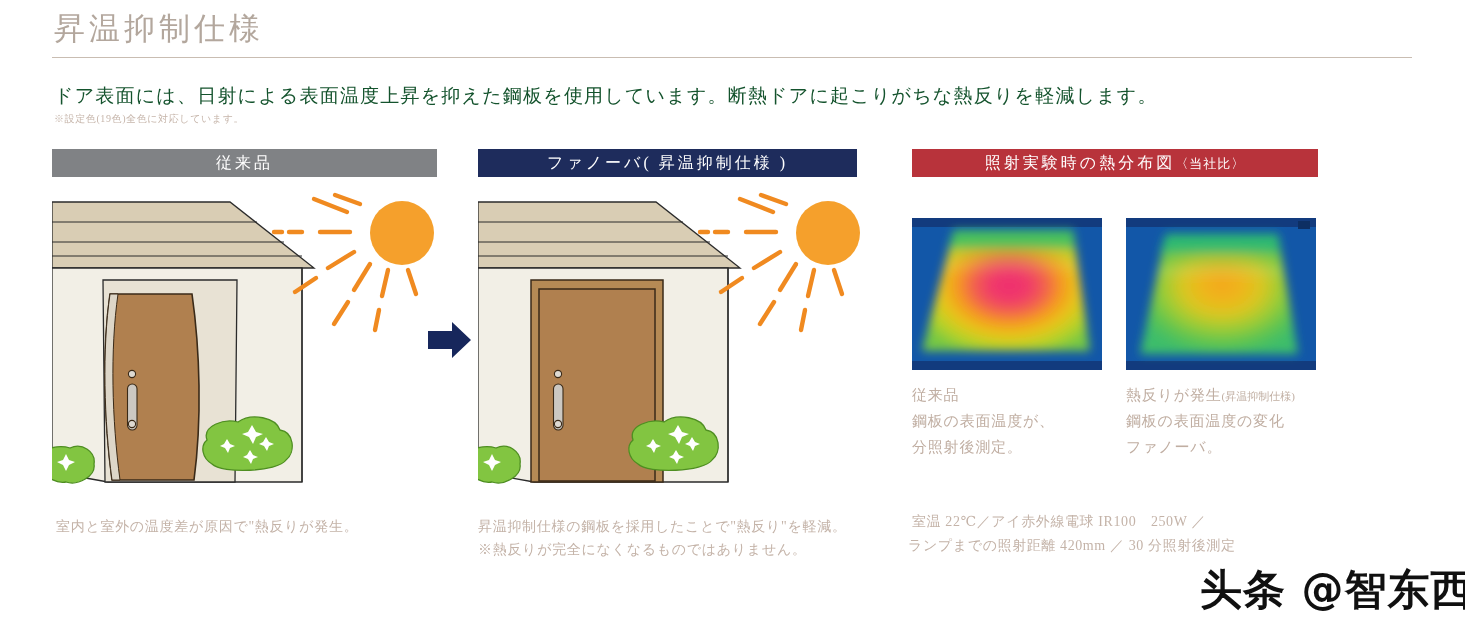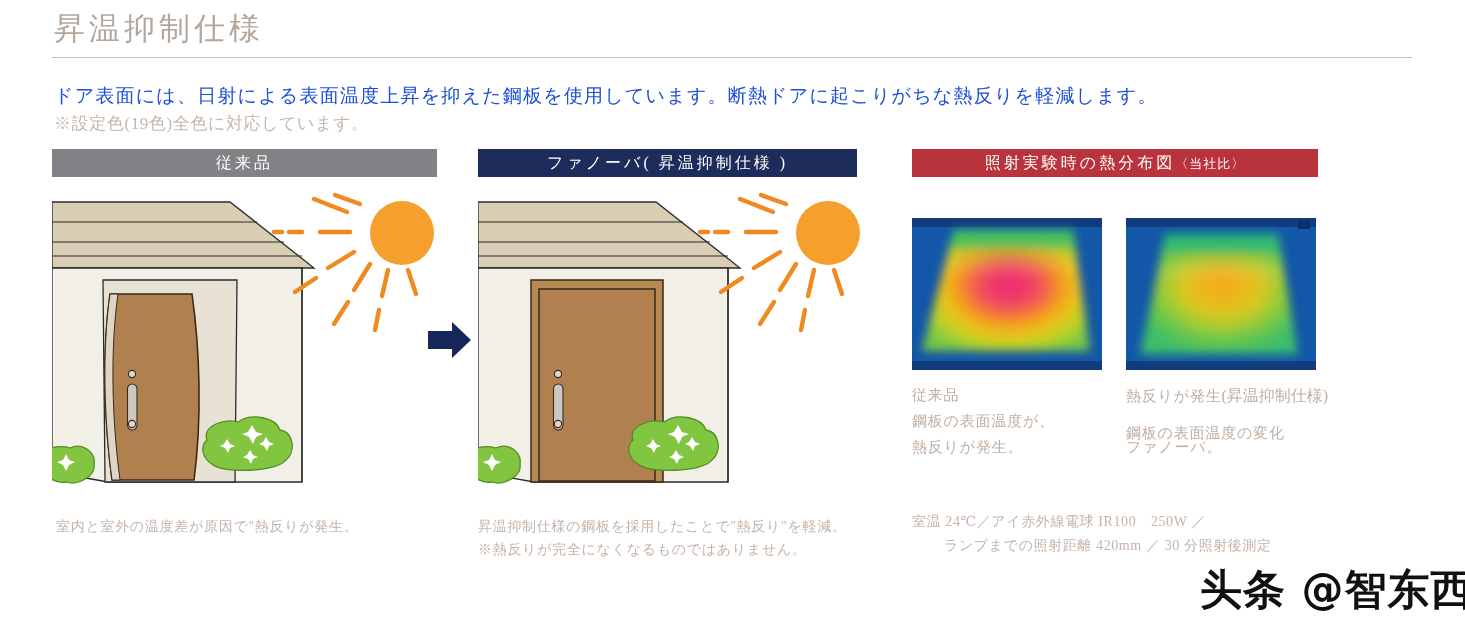--- a/index.html
+++ b/index.html
@@ -19,25 +19,25 @@
     font-weight:400;white-space:nowrap;
   }
   .title-rule{
     position:absolute;left:52px;top:57px;width:1360px;height:1px;
     background:#c9bdb2;
   }
 
   
   .lead{
     position:absolute;left:54px;top:83px;
-    font-size:19px;color:#1d4ed8;letter-spacing:1.2px;white-space:nowrap;
+    font-size:19px;color:#14532d;letter-spacing:1.2px;white-space:nowrap;
   }
   .lead-note{
     position:absolute;left:54px;top:112px;
-    font-size:17px;color:#c6b5aa;letter-spacing:.6px;white-space:nowrap;
+    font-size:10px;color:#c6b5aa;letter-spacing:.6px;white-space:nowrap;
   }
 
   
   .bar{
     position:absolute;height:28px;line-height:28px;text-align:center;
     color:#ffffff;font-size:16px;letter-spacing:3px;white-space:nowrap;
   }
   .bar-a{left:52px;top:149px;width:385px;background:#808285;}
   .bar-b{left:478px;top:149px;width:379px;background:#1e2c5c;}
   .bar-c{left:912px;top:149px;width:406px;background:#b8333b;}
@@ -61,27 +61,27 @@
   .thermo{position:absolute;top:218px;width:190px;height:152px;}
   .thermo-a{left:912px;}
   .thermo-b{left:1126px;}
 
   
   .tcap{position:absolute;font-size:15px;color:#c0aea2;letter-spacing:.8px;white-space:nowrap;}
   .tcap-a-0{left:912px;top:386px;}
   .tcap-a-1{left:912px;top:412px;font-family:Liberation Mono, monospace;}
   .tcap-a-2{left:912px;top:438px;}
   .tcap-b-0{left:1126px;top:386px;}
-  .tcap-b-1{left:1126px;top:412px;margin-top:12px;}
+  .tcap-b-1{left:1126px;top:412px;}
   .tcap-b-2{left:1126px;top:438px;}
-  .tcap .tiny{font-size:16px;letter-spacing:0;}
+  .tcap .tiny{font-size:11px;letter-spacing:0;}
 
   .foot{position:absolute;font-size:14px;color:#c4b3a8;letter-spacing:.6px;white-space:nowrap;}
   .foot-0{left:912px;top:513px;}
-  .foot-1{left:944px;top:537px;text-align:right;}
+  .foot-1{left:908px;top:537px;text-align:right;}
 
   
   .watermark{
     position:absolute;left:1200px;top:562px;
     font-family:"DejaVu Sans","Liberation Sans",sans-serif;
     font-weight:bold;font-size:42px;color:#101010;letter-spacing:1px;
     white-space:nowrap;
   }
 </style>
 </head>
@@ -259,26 +259,26 @@
         <polygon points="40,16 152,16 154,34 34,34" fill="#2cb873" opacity="0.85"></polygon>
       </g>
       <rect x="172" y="3" width="12" height="8" fill="#0d2f63"></rect>
     </svg>
   </div>
 
   <div class="tcap tcap-a-0">
     <span>従来品</span><span class="tiny"></span>
   </div>
   <div class="tcap tcap-a-1">鋼板の表面温度が、</div>
-  <div class="tcap tcap-a-2">熱反りが発生。</div>
+  <div class="tcap tcap-a-2">分照射後測定。</div>
 
   <div class="tcap tcap-b-0">
     <span>熱反りが発生</span><span class="tiny">(昇温抑制仕様)</span>
   </div>
   <div class="tcap tcap-b-1">鋼板の表面温度の変化</div>
   <div class="tcap tcap-b-2">ファノーバ。</div>
 
-  <div class="foot foot-0">室温 24℃／アイ赤外線電球 IR100　250W ／</div>
+  <div class="foot foot-0">室温 22℃／アイ赤外線電球 IR100　250W ／</div>
   <div class="foot foot-1">ランプまでの照射距離 420mm ／ 30 分照射後測定</div>
 
   <div class="watermark">头条 @智东西</div>
 
 </div>
 
 </body></html>

